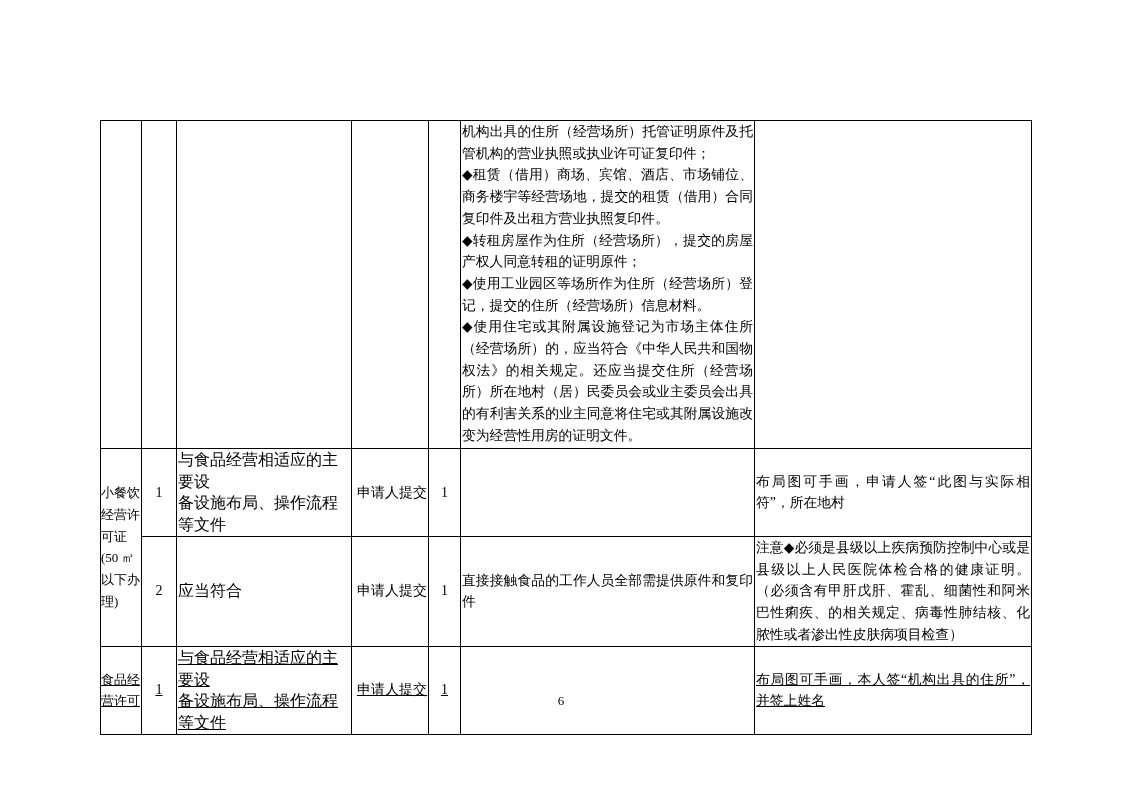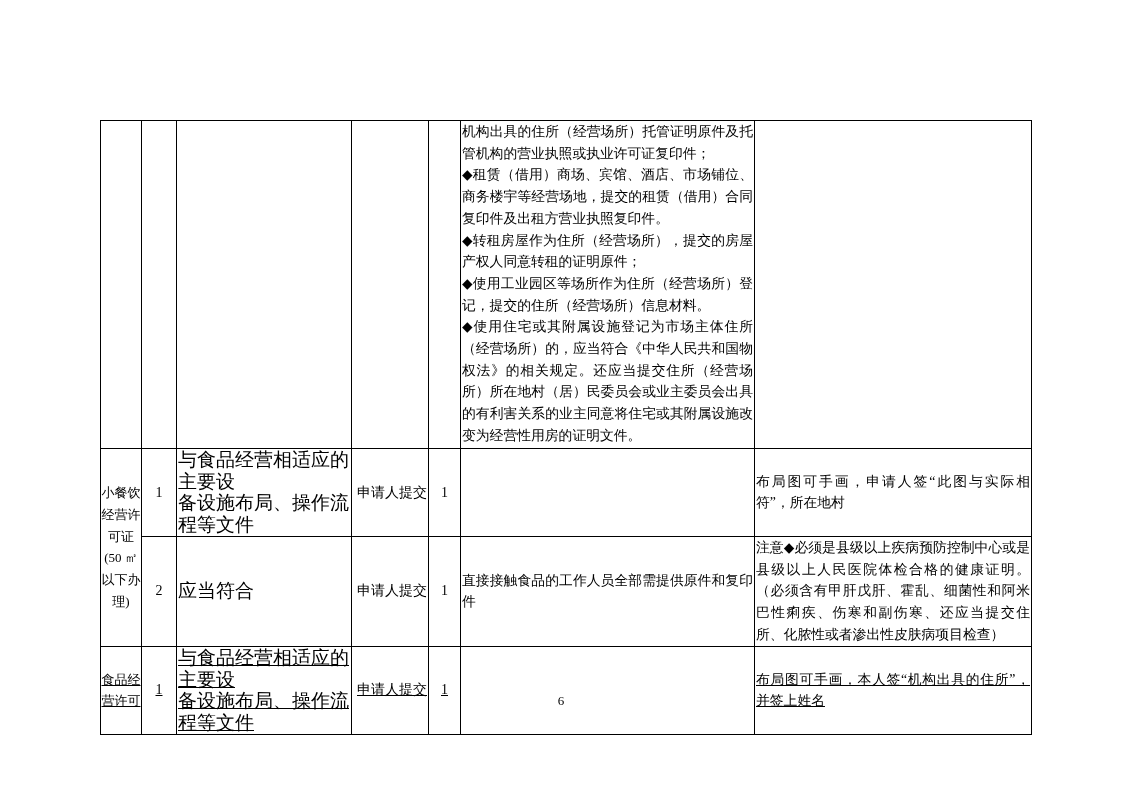--- a/index.html
+++ b/index.html
@@ -29,22 +29,22 @@
     overflow: hidden;
   }
   .row-a { height: 328px; }
   .row-b { height: 47px; }
   .row-c { height: 110px; }
   .row-d { height: 57px; text-decoration: underline; }
   td.ctr { text-align: center; }
   td.top { vertical-align: top; }
   td.para { font-size: 13.8px; text-align: justify; }
   td.pre  { white-space: pre-wrap; }
-  td.lic  { font-size: 13px; text-align: center; white-space: pre-wrap; padding: 0; }
-  td.mat  { font-size: 19px; white-space: pre-wrap; padding: 0 1px; }
+  td.lic  { font-size: 13px; text-align: left; white-space: pre-wrap; padding: 0; }
+  td.mat  { font-size: 16px; white-space: pre-wrap; padding: 0 1px; }
   td.sub  { font-size: 14px; text-align: right; }
   .pageno {
     position: absolute;
     left: 0;
     right: 0;
     top: 693px;
     text-align: center;
     font-size: 13px;
     font-family: "Liberation Serif", "DejaVu Serif", serif;
   }
@@ -95,21 +95,21 @@
       <td></td>
       <td class="para">布局图可手画，申请人签“此图与实际相符”，所在地村</td>
     </tr>
 
     <tr class="row-c">
       <td class="ctr">2</td>
       <td class="mat">应当符合</td>
       <td class="sub">申请人提交</td>
       <td class="ctr">1</td>
       <td class="para">直接接触食品的工作人员全部需提供原件和复印件</td>
-      <td class="para top">注意◆必须是县级以上疾病预防控制中心或是县级以上人民医院体检合格的健康证明。（必须含有甲肝戊肝、霍乱、细菌性和阿米巴性痢疾、伤寒和副伤寒、还应当提交住所、化脓性或者渗出性皮肤病项目检查）</td>
+      <td class="para top">注意◆必须是县级以上疾病预防控制中心或是县级以上人民医院体检合格的健康证明。（必须含有甲肝戊肝、霍乱、细菌性和阿米巴性痢疾、的相关规定、病毒性肺结核、化脓性或者渗出性皮肤病项目检查）</td>
     </tr>
 
     <tr class="row-d">
       <td class="lic">食品经
 营许可</td>
       <td class="ctr">1</td>
       <td class="mat">与食品经营相适应的主要设
 备设施布局、操作流程等文件</td>
       <td class="sub">申请人提交</td>
       <td class="ctr">1</td>

